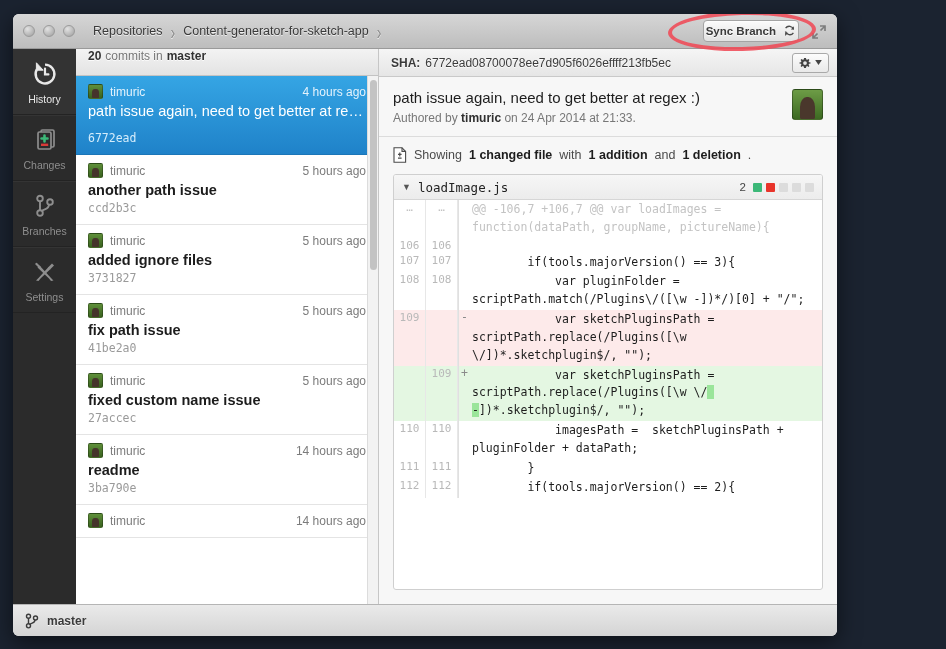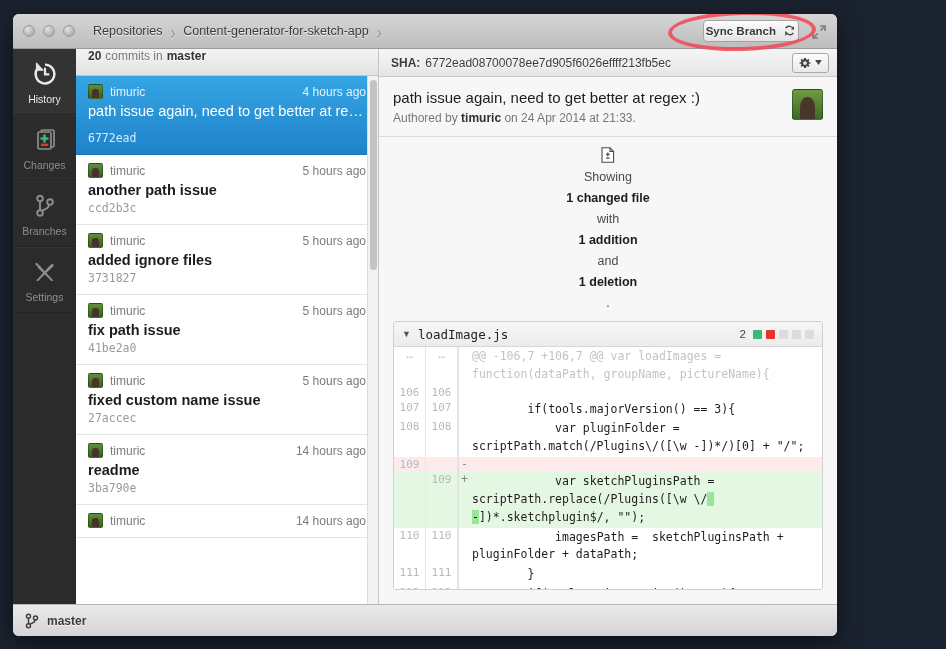--- a/index.html
+++ b/index.html
@@ -205,21 +205,21 @@
     border: 1px solid rgba(0,0,0,.3);
   }
   .avatar-lg::after {
     content: ""; position: absolute;
     left: 7px; top: 7px; right: 7px; bottom: 0;
     background: #4a372c; border-radius: 45% 45% 8% 8%;
   }
   #summary-bar {
     padding: 10px 14px 11px 14px;
     display: flex; align-items: center; gap: 7px;
-    font-size: 12.5px; color: #4a4a4a; flex-direction: column;
+    font-size: 12.5px; color: #4a4a4a;
   }
   #summary-bar b { color: #1d1d1d; }
 
   
   #diff-wrap { padding: 0 14px 14px 14px; flex: 1; min-height: 0; }
   #diff-box {
     border: 1px solid #cfcfcf; border-radius: 3px;
     background: #fff; overflow: hidden;
     height: 100%;
   }
@@ -534,20 +534,21 @@
               <span class="ln sep">108</span>
               <span class="ln sep">108</span>
               <span class="marker"></span>
               <span class="code">            var pluginFolder = scriptPath.match(/Plugins\/([\w -])*/)[0] + "/";</span>
             </div>
 
             <div class="diff-line del">
               <span class="ln sep">109</span>
               <span class="ln sep"></span>
               <span class="marker">-</span>
+              <span class="code">            var sketchPluginsPath = scriptPath.replace(/Plugins([\w \/])*.sketchplugin$/, "");</span>
             </div>
 
             <div class="diff-line add">
               <span class="ln sep"></span>
               <span class="ln sep">109</span>
               <span class="marker">+</span>
               <span class="code"><span>            var sketchPluginsPath = scriptPath.replace(/Plugins([\w \/</span><span class="word-hl"> -</span><span>])*.sketchplugin$/, "");</span></span>
             </div>
 
             <div class="diff-line ctx">

